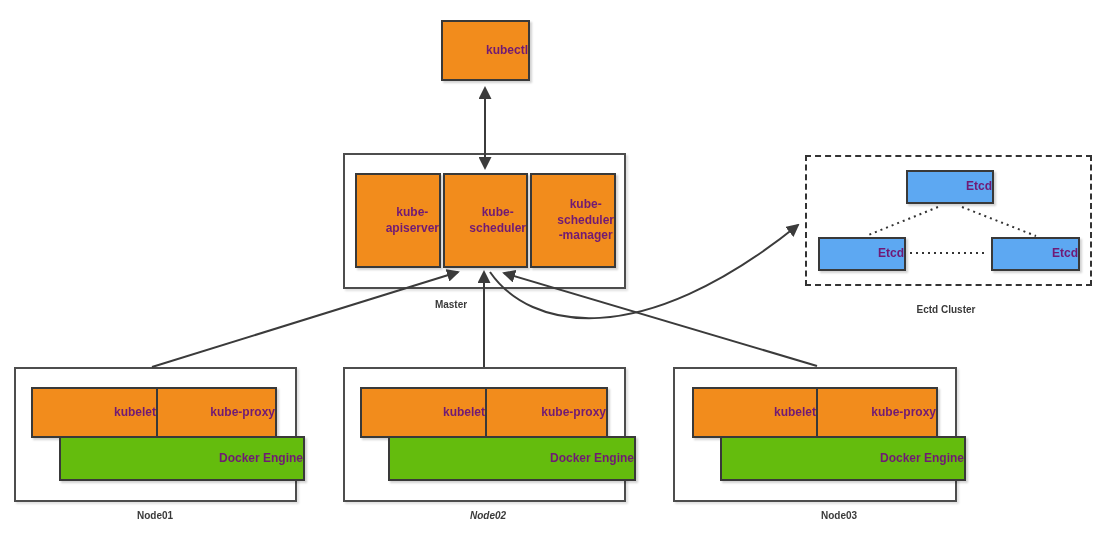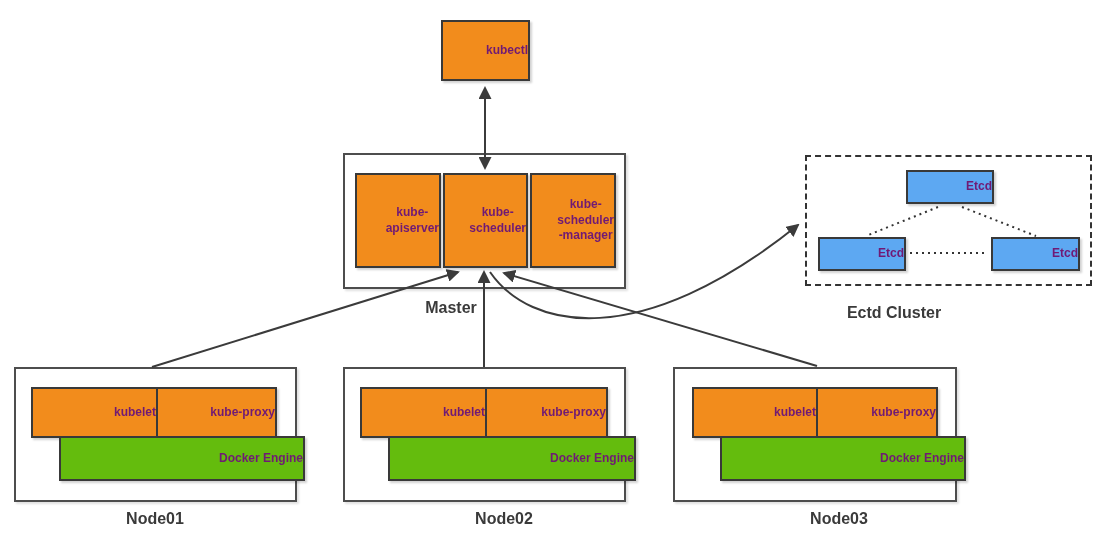--- a/index.html
+++ b/index.html
@@ -32,21 +32,21 @@
     font-weight:bold; font-size:12px; text-align:center;
     color:#701a75;
     box-shadow:2px 2px 2px rgba(0,0,0,0.18);
     line-height:1.3;
   }
   .orange { background:#F28C1C; }
   .green  { background:#64BC0D;margin-left:28px; }
   .blue   { background:#5DA8F2; }
   .caption {
     position:absolute;
-    font-weight:bold; font-size:16px;
+    font-weight:bold; font-size:10px;
     text-align:center; color:#3a3a3a;
   }
   .lines span { display:block; }
   #wires {
     position:absolute; left:0; top:0;
     width:1108px; height:537px;
     pointer-events:none;
     z-index:5;
   }
 </style>
@@ -84,21 +84,21 @@
   <div class="dashed-box" style="left:805px;top:155px;width:287px;height:131px;"></div>
   <div class="cbox blue" style="left:906px;top:170px;width:88px;height:34px;">
     <span>Etcd</span>
   </div>
   <div class="cbox blue" style="left:818px;top:237px;width:88px;height:34px;">
     <span>Etcd</span>
   </div>
   <div class="cbox blue" style="left:991px;top:237px;width:89px;height:34px;">
     <span>Etcd</span>
   </div>
-  <div class="caption" style="left:834px;top:304px;width:120px;">Ectd Cluster</div>
+  <div class="caption" style="left:886px;top:304px;width:120px;">Ectd Cluster</div>
 
   <div class="container-box" style="left:14px;top:367px;width:283px;height:135px;"></div>
   <div class="cbox orange" style="left:31px;top:387px;width:127px;height:51px;">
     <span>kubelet</span>
   </div>
   <div class="cbox orange" style="left:156px;top:387px;width:121px;height:51px;">
     <span>kube-proxy</span>
   </div>
   <div class="cbox green" style="left:31px;top:436px;width:246px;height:45px;">
     <span>Docker Engine</span>
@@ -108,21 +108,21 @@
   <div class="container-box" style="left:343px;top:367px;width:283px;height:135px;"></div>
   <div class="cbox orange" style="left:360px;top:387px;width:127px;height:51px;">
     <span>kubelet</span>
   </div>
   <div class="cbox orange" style="left:485px;top:387px;width:123px;height:51px;">
     <span>kube-proxy</span>
   </div>
   <div class="cbox green" style="left:360px;top:436px;width:248px;height:45px;">
     <span>Docker Engine</span>
   </div>
-  <div class="caption" style="left:454px;top:510px;width:100px;">Node02</div>
+  <div class="caption" style="left:438px;top:510px;width:100px;font-style:italic;">Node02</div>
 
   <div class="container-box" style="left:673px;top:367px;width:284px;height:135px;"></div>
   <div class="cbox orange" style="left:692px;top:387px;width:126px;height:51px;">
     <span>kubelet</span>
   </div>
   <div class="cbox orange" style="left:816px;top:387px;width:122px;height:51px;">
     <span>kube-proxy</span>
   </div>
   <div class="cbox green" style="left:692px;top:436px;width:246px;height:45px;">
     <span>Docker Engine</span>

